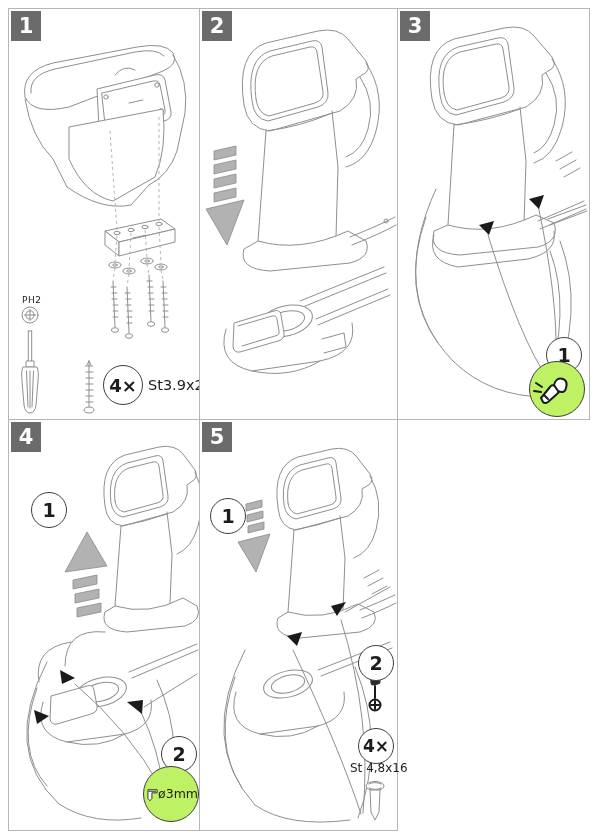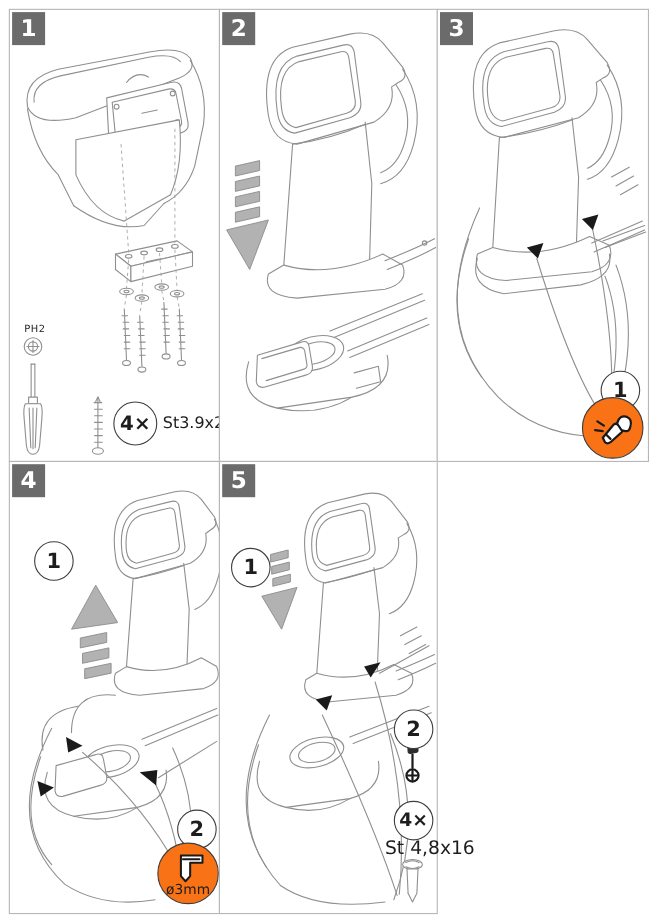--- a/index.html
+++ b/index.html
@@ -4,22 +4,22 @@
 <style>
   html,body{margin:0;padding:0;background:#ffffff;}
   #sheet{position:relative;width:600px;height:837px;background:#ffffff;overflow:hidden;
          font-family:"DejaVu Sans", sans-serif;}
   .panel{position:absolute;background:#fff;border:1px solid #b6b6b6;box-sizing:border-box;}
   .badge{position:absolute;left:2px;top:2px;width:30px;height:30px;background:#6b6b6b;
          color:#fff;font:bold 21px/30px "DejaVu Sans",sans-serif;text-align:center;}
   .num-circle{position:absolute;border:1.7px solid #3d3d3d;border-radius:50%;background:#fff;
          display:flex;align-items:center;justify-content:center;
          font:bold 19px "DejaVu Sans",sans-serif;color:#1d1d1d;box-sizing:border-box;}
-  .icon-circle{position:absolute;border:1.7px solid #3d3d3d;border-radius:50%;background:#f97316;
-         box-sizing:border-box;display:flex;flex-direction:column;align-items:center;justify-content:center;}
+  .icon-circle{position:absolute;border:1.7px solid #3d3d3d;border-radius:50%;background:#bef264;
+         box-sizing:border-box;display:flex;flex-direction:row;align-items:center;justify-content:flex-start;}
   .spec{position:absolute;font-weight:normal;color:#1d1d1d;white-space:nowrap;}
   .art{position:absolute;left:0;top:0;}
   svg{display:block;}
   .ln{fill:none;stroke:#8f8f8f;stroke-width:1;stroke-linecap:round;stroke-linejoin:round;}
   .lnf{fill:#ffffff;stroke:#8f8f8f;stroke-width:1;stroke-linejoin:round;}
   .dash{fill:none;stroke:#a3a3a3;stroke-width:0.8;stroke-dasharray:3 3;}
   .arr{fill:#b2b2b2;stroke:#8a8a8a;stroke-width:0.8;}
   .ah{fill:#1a1a1a;stroke:none;}
   .ink{fill:none;stroke:#1a1a1a;stroke-width:2;stroke-linecap:round;stroke-linejoin:round;}
   .inkf{fill:#fff;stroke:#1a1a1a;stroke-width:2;stroke-linejoin:round;}
@@ -317,16 +317,16 @@
         <ellipse class="lnf" cx="175" cy="366" rx="9" ry="4.5" stroke="#777"></ellipse>
         <path class="ln" d="M169,364 q6,-3 12,0 M169,368 q6,3 12,0" stroke="#777"></path>
         <path class="ln" d="M171,386 l8,-3 M171,380 l8,-3 M171,392 l8,-3" stroke="#777"></path>
         <path class="lnf" d="M170,370 L180,370 L179,392 L175,400 L171,392 Z" stroke="#777"></path>
       </g>
     </svg>
     <div class="badge">5</div>
     <div class="num-circle" style="left:10px;top:78px;width:36px;height:36px;">1</div>
     <div class="num-circle" style="left:158px;top:225px;width:36px;height:36px;">2</div>
     <div class="num-circle" style="left:158px;top:308px;width:36px;height:36px;font-size:17px;">4×</div>
-    <div class="spec" style="left:150px;top:341px;font-size:17px;">St 4,8x16</div>
+    <div class="spec" style="left:150px;top:341px;font-size:12px;">St 4,8x16</div>
   </div>
 
 </div>
 
 </body></html>

